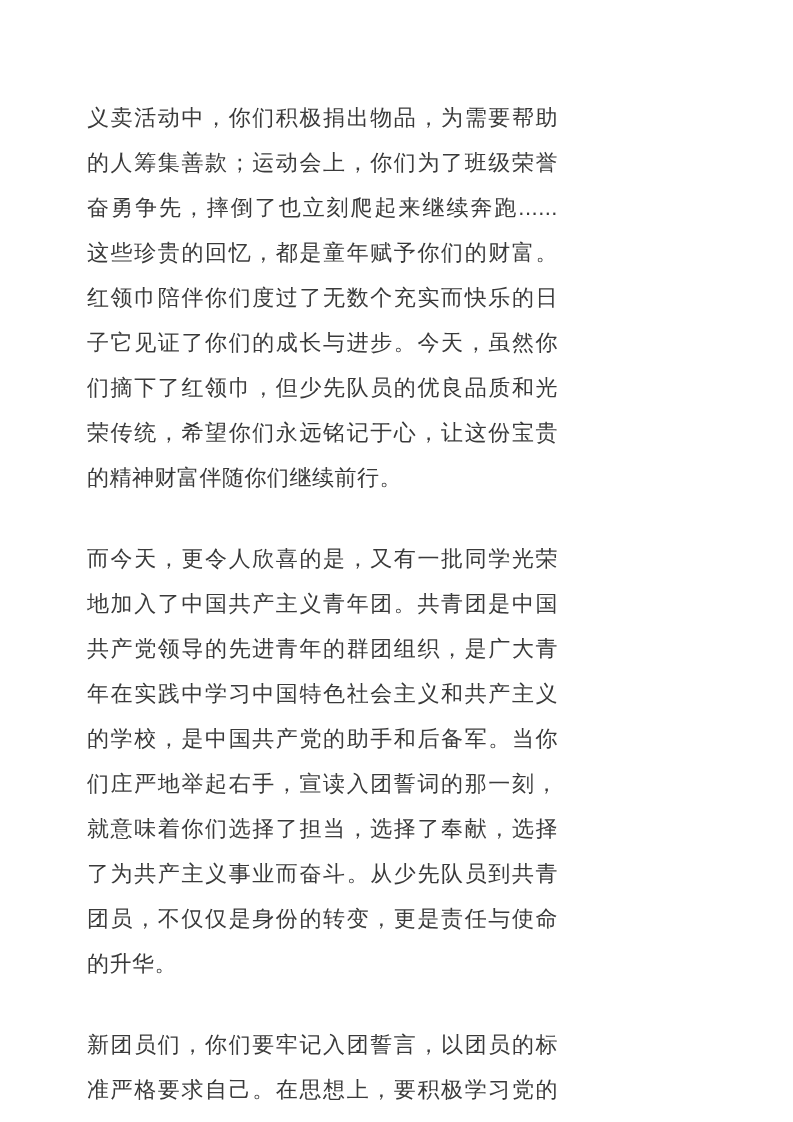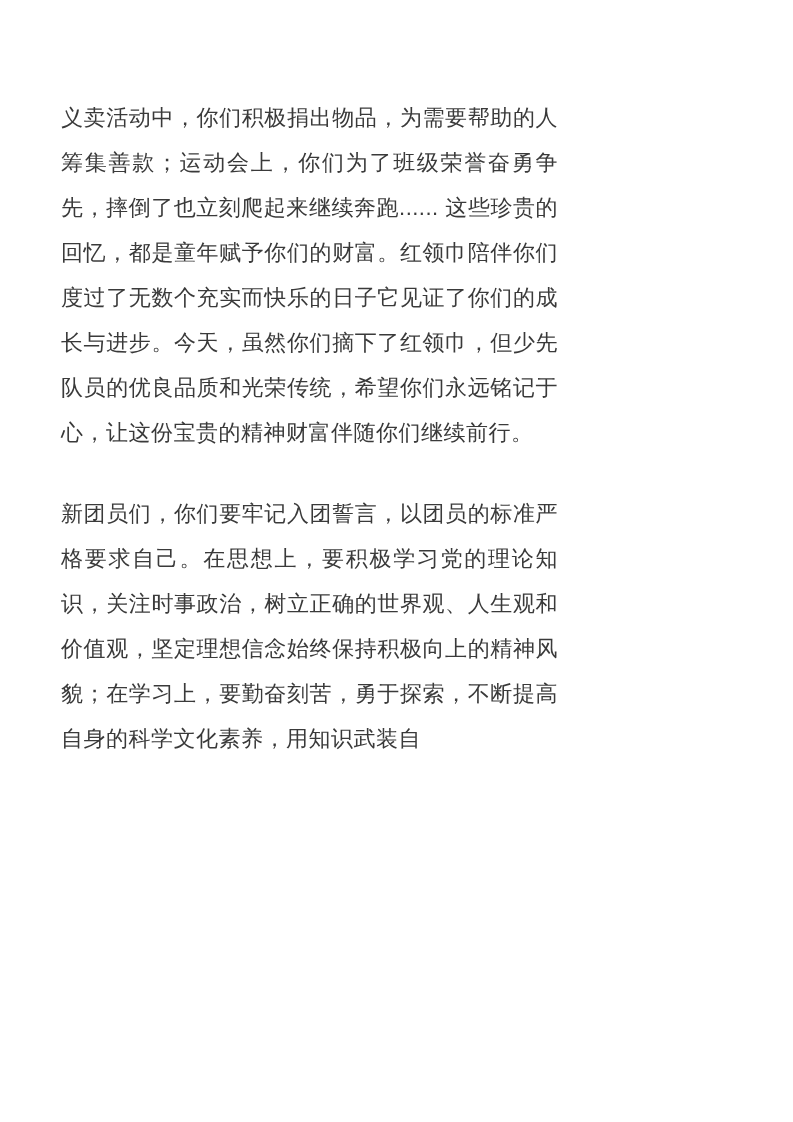--- a/index.html
+++ b/index.html
@@ -10,21 +10,21 @@
   body {
     width: 793px;
     height: 1122px;
     overflow: hidden;
     font-family: "Liberation Sans", sans-serif;
   }
   .page {
     box-sizing: border-box;
     width: 679px;
     height: 1122px;
-    padding: 95px 121px 40px 61px;
+    padding: 95px 121px 40px 87px;
     background: #ffffff;
   }
   .para {
     font-size: 22px;
     line-height: 45px;
     letter-spacing: 0.5px;
     color: #3a3a3a;
     text-align: justify;
     text-justify: inter-ideograph;
     margin: 0 0 36px 0;
@@ -32,14 +32,15 @@
   }
   .para:last-child {
     margin-bottom: 0;
   }
 </style>
 </head>
 <body>
 
 <div class="page">
   <p class="para">义卖活动中，你们积极捐出物品，为需要帮助的人筹集善款；运动会上，你们为了班级荣誉奋勇争先，摔倒了也立刻爬起来继续奔跑...... 这些珍贵的回忆，都是童年赋予你们的财富。红领巾陪伴你们度过了无数个充实而快乐的日子它见证了你们的成长与进步。今天，虽然你们摘下了红领巾，但少先队员的优良品质和光荣传统，希望你们永远铭记于心，让这份宝贵的精神财富伴随你们继续前行。</p>
+  <p class="para">而今天，更令人欣喜的是，又有一批同学光荣地加入了中国共产主义青年团。共青团是中国共产党领导的先进青年的群团组织，是广大青年在实践中学习中国特色社会主义和共产主义的学校，是中国共产党的助手和后备军。当你们庄严地举起右手，宣读入团誓词的那一刻，就意味着你们选择了担当，选择了奉献，选择了为共产主义事业而奋斗。从少先队员到共青团员，不仅仅是身份的转变，更是责任与使命的升华。</p>
   <p class="para">新团员们，你们要牢记入团誓言，以团员的标准严格要求自己。在思想上，要积极学习党的理论知识，关注时事政治，树立正确的世界观、人生观和价值观，坚定理想信念始终保持积极向上的精神风貌；在学习上，要勤奋刻苦，勇于探索，不断提高自身的科学文化素养，用知识武装自</p>
 </div>
 
 </body></html>

